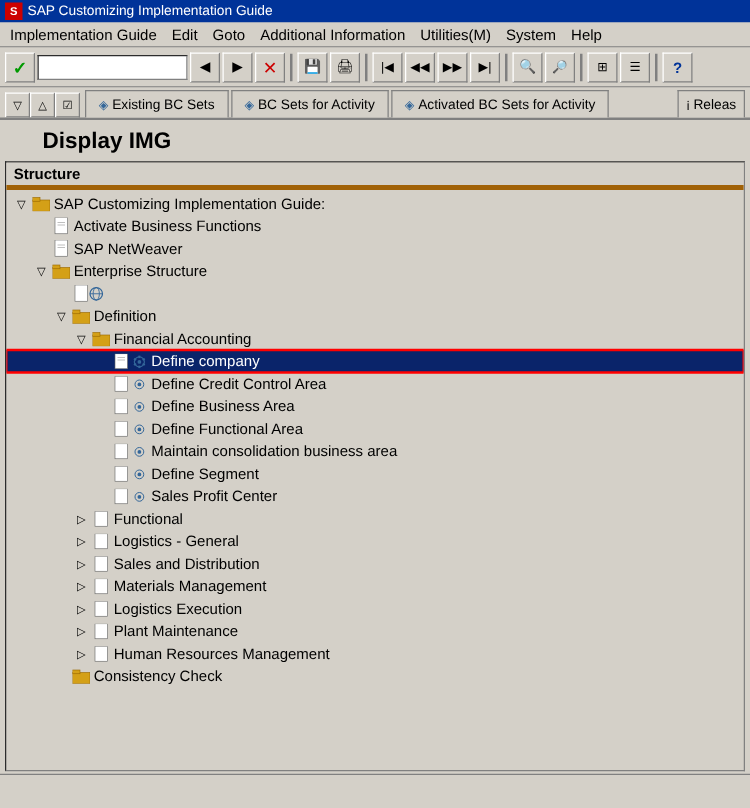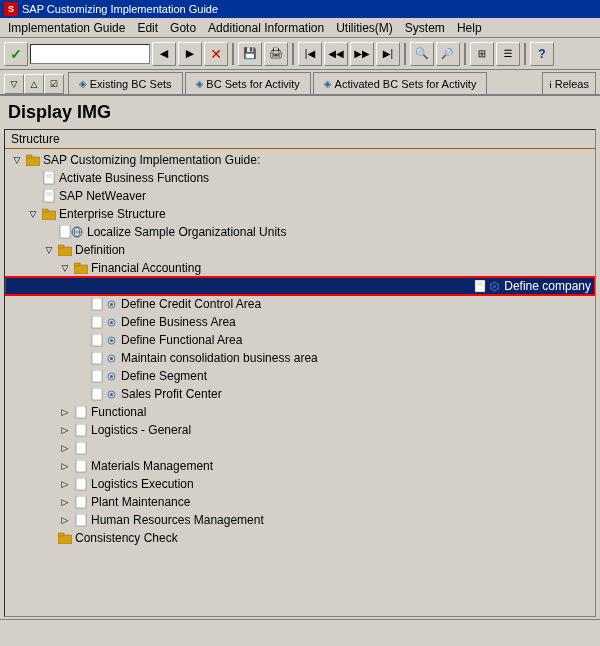--- a/index.html
+++ b/index.html
@@ -130,36 +130,37 @@
 
     
     .page-title-bar {
       background: #d4d0c8;
       padding: 6px 8px 4px;
     }
     .page-title {
       font-size: 18px;
       font-weight: bold;
       color: #000;
+      margin-left: 26px;
     }
 
     
     .structure-panel {
       background: #d4d0c8;
       border: 1px inset #808080;
       margin: 2px 4px;
       height: 488px;
       overflow: hidden;
     }
     .structure-header {
       background: #d4d0c8;
       padding: 2px 6px;
-      font-weight: normal;
+      font-weight: bold;
       font-size: 12px;
-      border-bottom: 1px solid #a16207;
+      border-bottom: 4px solid #a16207;
     }
     .tree-container {
       padding: 2px 0;
       overflow-y: auto;
       height: 468px;
     }
 
     
     .tree-node {
       display: flex;
@@ -168,21 +169,20 @@
       cursor: pointer;
       padding-right: 4px;
     }
     .tree-node.selected {
       background: #0a246a;
       color: white;
     }
     .tree-node.highlighted {
       outline: 2px solid red;
       outline-offset: -2px;
-      justify-content: flex-end;
     }
 
     .indent { display: inline-block; }
     .expander {
       width: 16px;
       height: 16px;
       display: inline-flex;
       align-items: center;
       justify-content: center;
       font-size: 9px;
@@ -387,21 +387,20 @@
             <rect x="1" y="0" width="10" height="13" fill="white" stroke="#666" stroke-width="0.5"></rect>
           </svg>
       </span>
       <span class="sap-tree-icon" style="margin-left:-4px;">
         <svg width="12" height="12" viewBox="0 0 12 12">
             <circle cx="6" cy="6" r="5" fill="none" stroke="#336699" stroke-width="1"></circle>
             <ellipse cx="6" cy="6" rx="2.5" ry="5" fill="none" stroke="#336699" stroke-width="0.7"></ellipse>
             <line x1="1" y1="6" x2="11" y2="6" stroke="#336699" stroke-width="0.7"></line>
           </svg>
       </span>
-      <span class="node-label">Localize Sample Organizational Units</span>
     </div>
 
     <div class="tree-node">
       <span class="indent" style="width:36px;"></span>
       <span class="expander">▽</span>
       <span class="sap-tree-icon">
         <svg width="14" height="12" viewBox="0 0 14 12">
             <rect x="0" y="3" width="14" height="9" fill="#d4a017" stroke="#996600" stroke-width="0.5"></rect>
             <rect x="0" y="1" width="6" height="3" fill="#d4a017" stroke="#996600" stroke-width="0.5"></rect>
           </svg>
@@ -573,20 +572,21 @@
     </div>
 
     <div class="tree-node">
       <span class="indent" style="width:52px;"></span>
       <span class="expander">▷</span>
       <span class="sap-tree-icon">
         <svg width="12" height="13" viewBox="0 0 12 13">
             <rect x="1" y="0" width="10" height="12" fill="white" stroke="#666" stroke-width="0.5"></rect>
           </svg>
       </span>
+      <span class="node-label">Sales and Distribution</span>
     </div>
 
     <div class="tree-node">
       <span class="indent" style="width:52px;"></span>
       <span class="expander">▷</span>
       <span class="sap-tree-icon">
         <svg width="12" height="13" viewBox="0 0 12 13">
             <rect x="1" y="0" width="10" height="12" fill="white" stroke="#666" stroke-width="0.5"></rect>
           </svg>
       </span>

